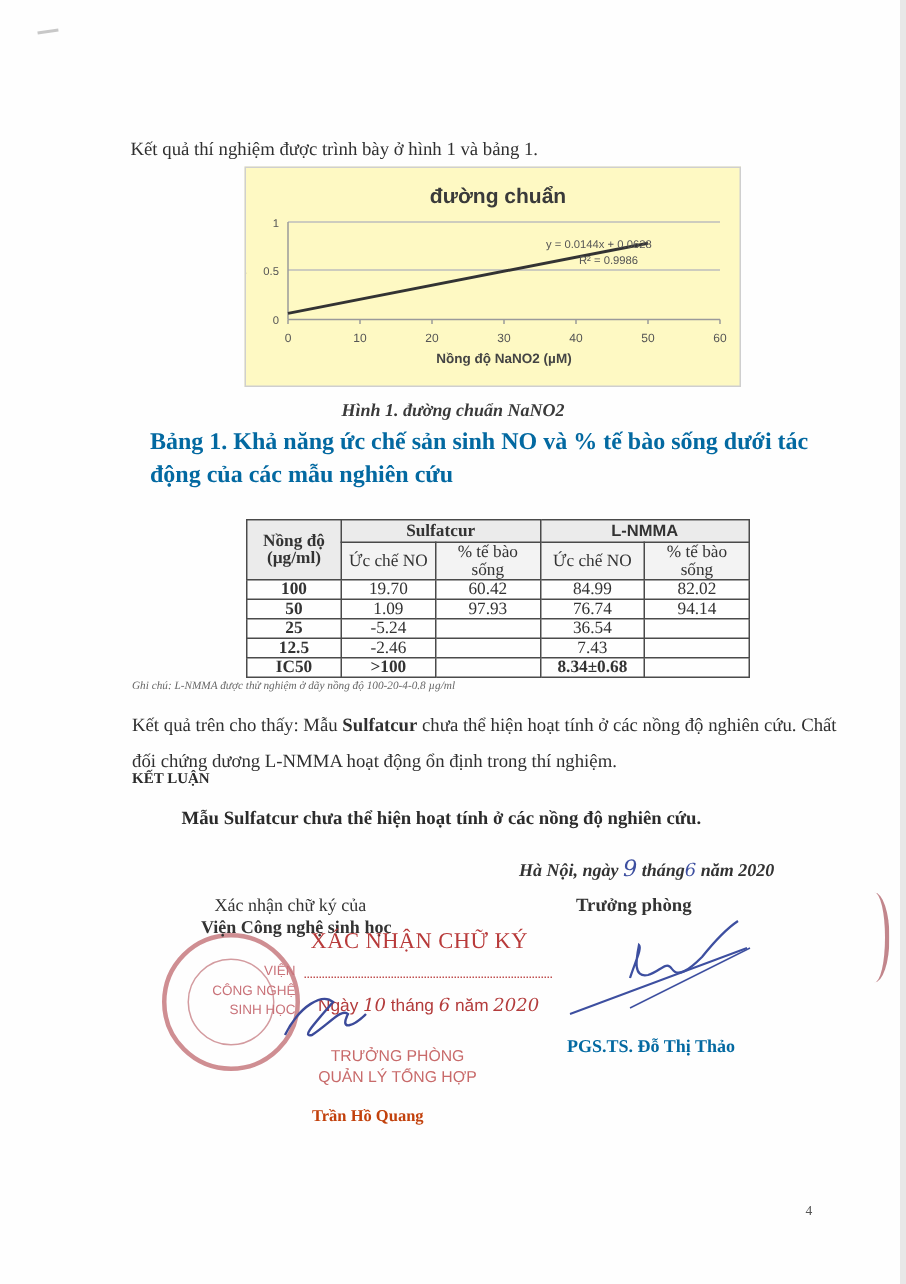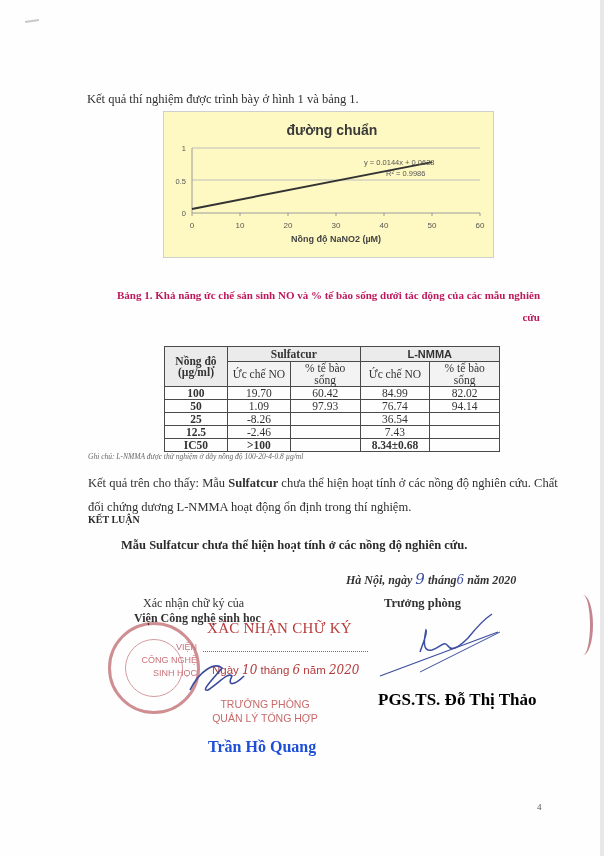--- a/index.html
+++ b/index.html
@@ -20,22 +20,22 @@
       position: absolute; left: 163px; top: 111px; width: 331px; height: 147px;
       border: 1px solid #cfcfcf; background: #fef9c3;
     }
     .chart-box svg { position: absolute; left: 0; top: 0; }
 
     .fig-caption {
       position: absolute; left: 0; width: 604px; top: 266px; text-align: center;
       font-style: italic; font-weight: bold; font-size: 12px; color: #3a3a3a;
     }
     .tbl-caption {
-      position: absolute; left: 100px; width: 440px; top: 284px; text-align: right;
-      font-weight: bold; font-size: 11px; line-height: 22px; color: #be185d;
+      position: absolute; left: 100px; width: 440px; top: 284px; text-align: left;
+      font-weight: bold; font-size: 16px; line-height: 22px; color: #0369a1;
     }
 
     table.data {
       position: absolute; left: 164px; top: 346px; width: 336px;
       border-collapse: collapse; font-size: 11.5px; color: #333;
     }
     table.data td, table.data th {
       border: 1px solid #4a4a4a; text-align: center; padding: 0 2px; line-height: 12px;
     }
     table.data th { font-weight: normal; background: #ebebeb; }
@@ -70,36 +70,36 @@
     .stamp-dots { position: absolute; left: 203px; top: 651px; width: 165px; border-top: 1px dotted #c05050; }
     .stamp-date {
       position: absolute; left: 212px; top: 663px; font-size: 11.5px; color: #b33b3b;
       font-family: "Liberation Sans", sans-serif;
     }
     .stamp-date .hw { font-family: "DejaVu Serif", serif; font-style: italic; color: #b33b3b; font-size: 12px; }
     .stamp-role {
       position: absolute; left: 205px; top: 697px; width: 120px; text-align: center;
       font-family: "Liberation Sans", sans-serif; font-size: 10.5px; color: #c86a6a; line-height: 14px;
     }
-    .stamp-name { position: absolute; left: 208px; top: 738px; font-size: 16px; font-weight: bold; color: #1d4ed8; }
+    .stamp-name { position: absolute; left: 208px; top: 738px; font-size: 11px; font-weight: bold; color: #c2410c; }
 
     .seal {
       position: absolute; left: 108px; top: 622px; width: 92px; height: 92px;
       border-radius: 50%; border: 3px solid #c77b80; opacity: 0.85;
     }
     .seal-inner {
       position: absolute; left: 14px; top: 14px; width: 58px; height: 58px; border-radius: 50%;
       border: 1.5px solid #cc8a8f;
     }
     .seal-text {
       position: absolute; left: 0; top: 16px; width: 86px; text-align: right;
       font-family: "Liberation Sans", sans-serif; font-size: 9px; line-height: 13px; color: #c05a62;
     }
 
-    .signer { position: absolute; left: 378px; top: 690px; font-size: 17px; font-weight: bold; color: #000000; font-family: Liberation Serif, serif; }
+    .signer { position: absolute; left: 378px; top: 690px; font-size: 12px; font-weight: bold; color: #0369a1; font-family: Liberation Serif, serif; }
     .page-number { position: absolute; left: 537px; top: 802px; font-size: 9px; color: #555; }
 
     .edge-stamp {
       position: absolute; left: 573px; top: 595px; width: 20px; height: 60px;
       border-right: 3px solid #c2868c; border-radius: 0 50% 50% 0;
     }
     svg.overlay { position: absolute; left: 0; top: 0; pointer-events: none; }
   </style>
 </head>
 <body>
@@ -141,20 +141,21 @@
           <text x="22" y="39" text-anchor="end">1</text>
         </g>
       <text id="y-label" x="-10" y="72" font-family="Liberation Sans, sans-serif" font-size="10" font-weight="bold" fill="#444" transform="rotate(-90 -4 68)">OD</text>
       <polyline id="trendline" fill="none" stroke="#333" stroke-width="2" points="28,96.918 268,50.117999999999995"></polyline>
       <text id="eq-1" x="200" y="53" font-family="Liberation Sans, sans-serif" font-size="7.5" fill="#555">y = 0.0144x + 0.0628</text>
       <text id="eq-2" x="222" y="64" font-family="Liberation Sans, sans-serif" font-size="7.5" fill="#555">R² = 0.9986</text>
       <text id="x-label" x="172" y="130" text-anchor="middle" font-family="Liberation Sans, sans-serif" font-size="9" font-weight="bold" fill="#444">Nồng độ NaNO2 (µM)</text>
     </svg>
   </div>
 
+  <div class="fig-caption">Hình 1. đường chuẩn NaNO2</div>
   <div class="tbl-caption">Bảng 1. Khả năng ức chế sản sinh NO và % tế bào sống dưới tác động của các mẫu nghiên cứu</div>
 
   <table class="data">
     <thead>
       <tr>
         <th class="bold" rowspan="2" style="width:56px; line-height:11px; padding:1px 2px;">Nồng độ (µg/ml)</th>
         <th class="bold" colspan="2" style="height:15px;">Sulfatcur</th>
         <th class="sans" colspan="2">L-NMMA</th>
       </tr>
       <tr>
@@ -174,21 +175,21 @@
       </tr>
       <tr class="row">
         <td class="b">50</td>
         <td>1.09</td>
         <td>97.93</td>
         <td>76.74</td>
         <td>94.14</td>
       </tr>
       <tr class="row">
         <td class="b">25</td>
-        <td>-8.26</td>
+        <td>-5.24</td>
         <td></td>
         <td>36.54</td>
         <td></td>
       </tr>
       <tr class="row">
         <td class="b">12.5</td>
         <td>-2.46</td>
         <td></td>
         <td>7.43</td>
         <td></td>

